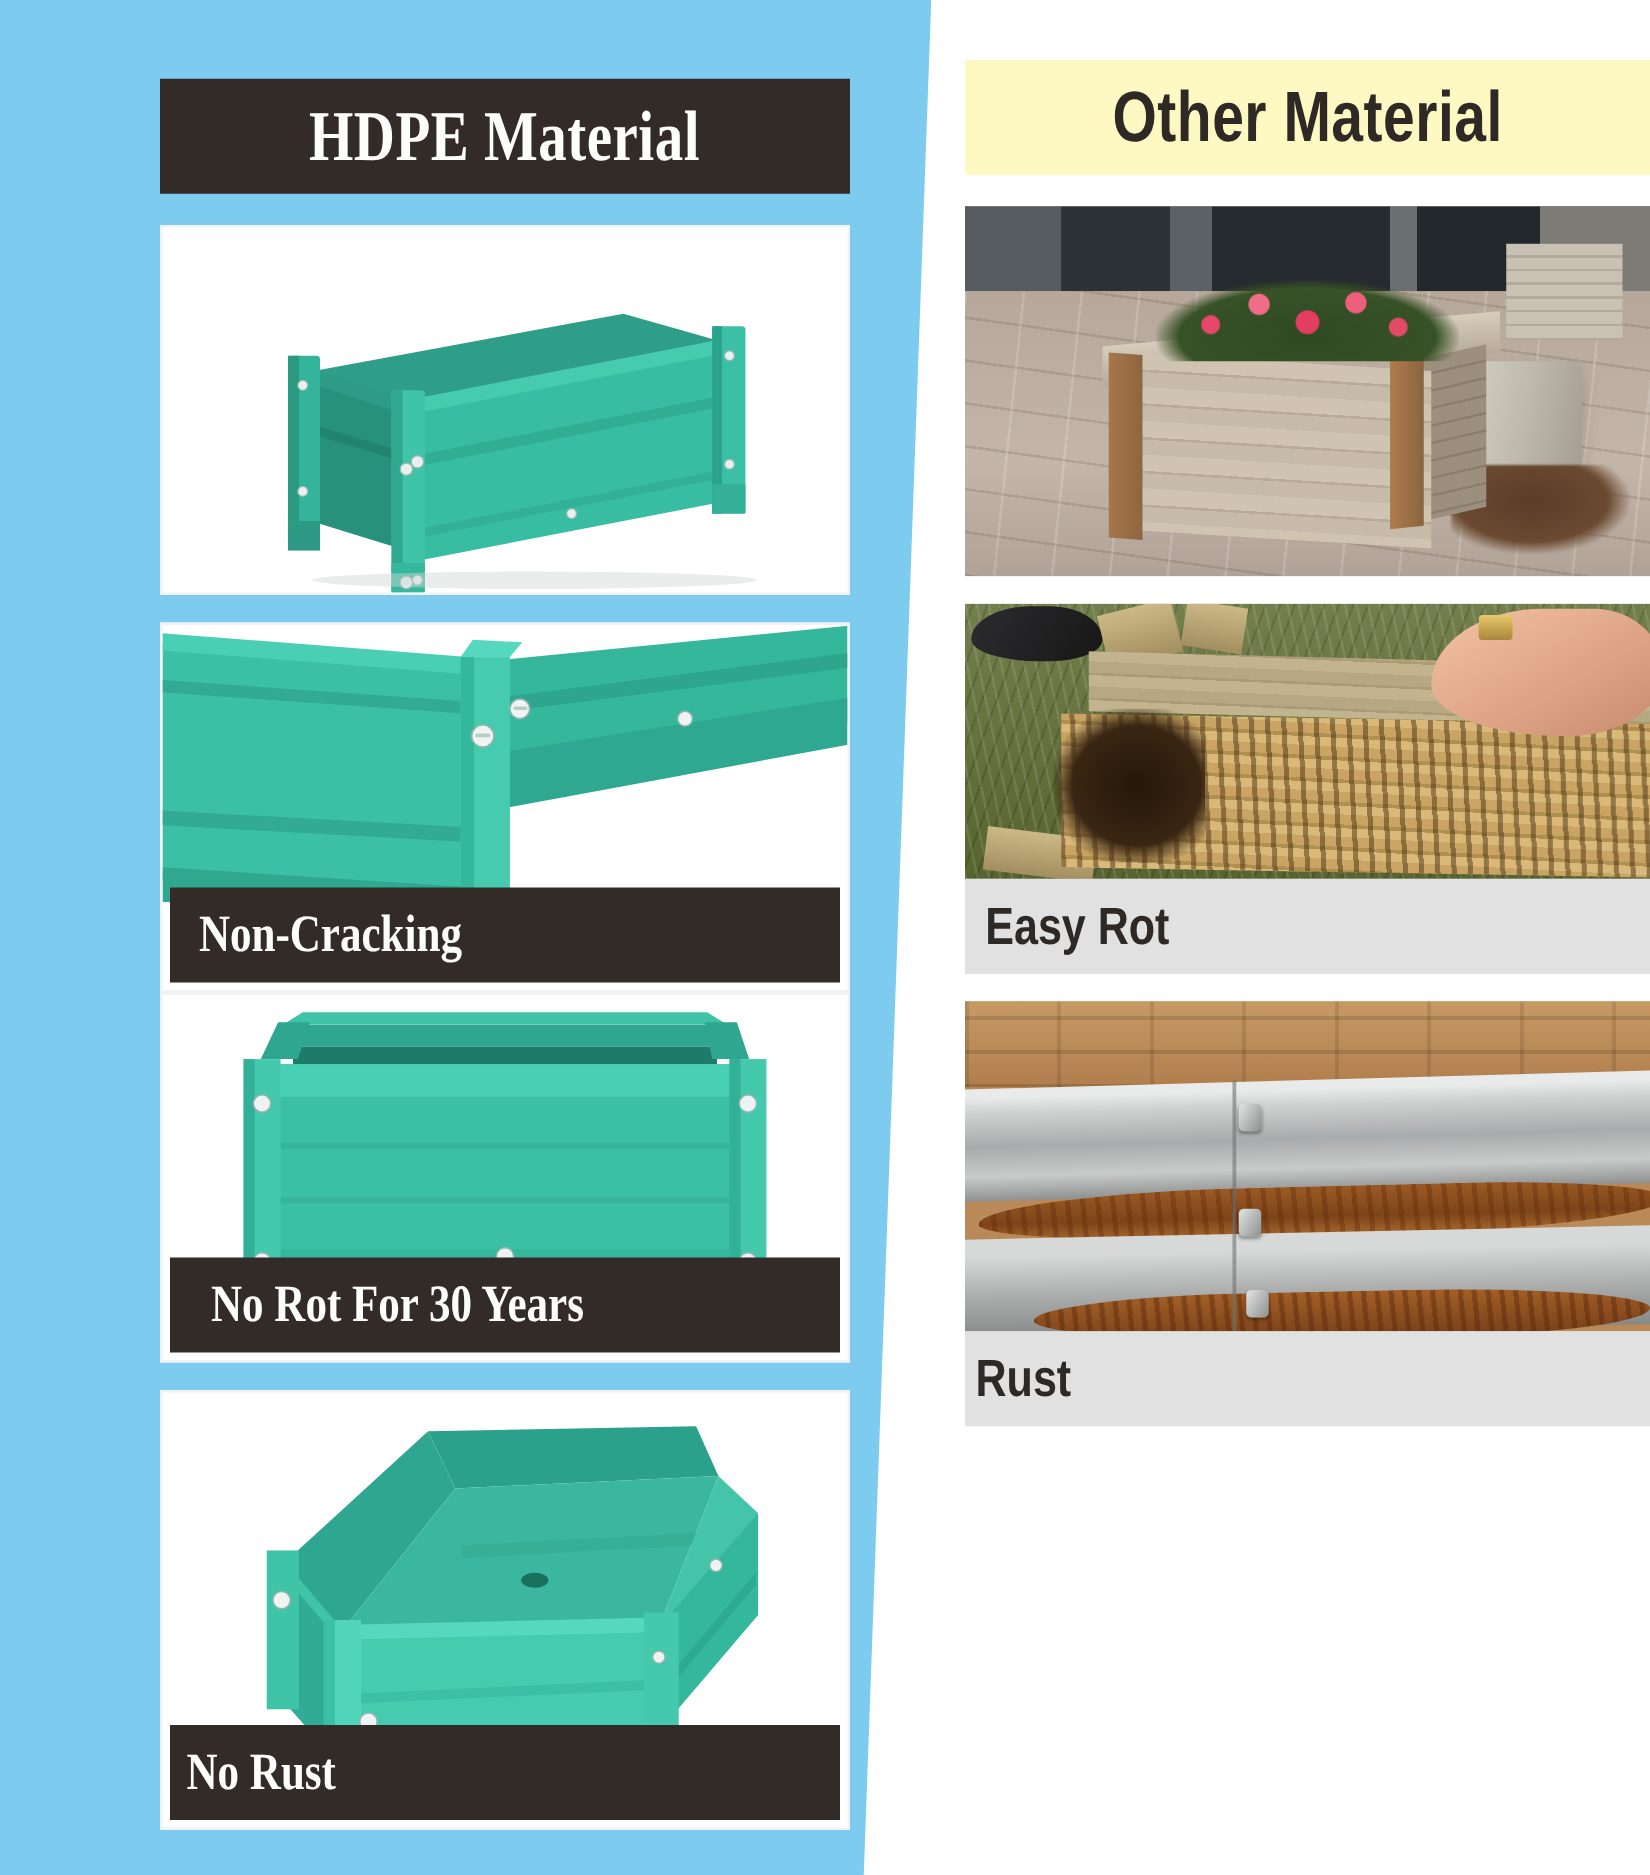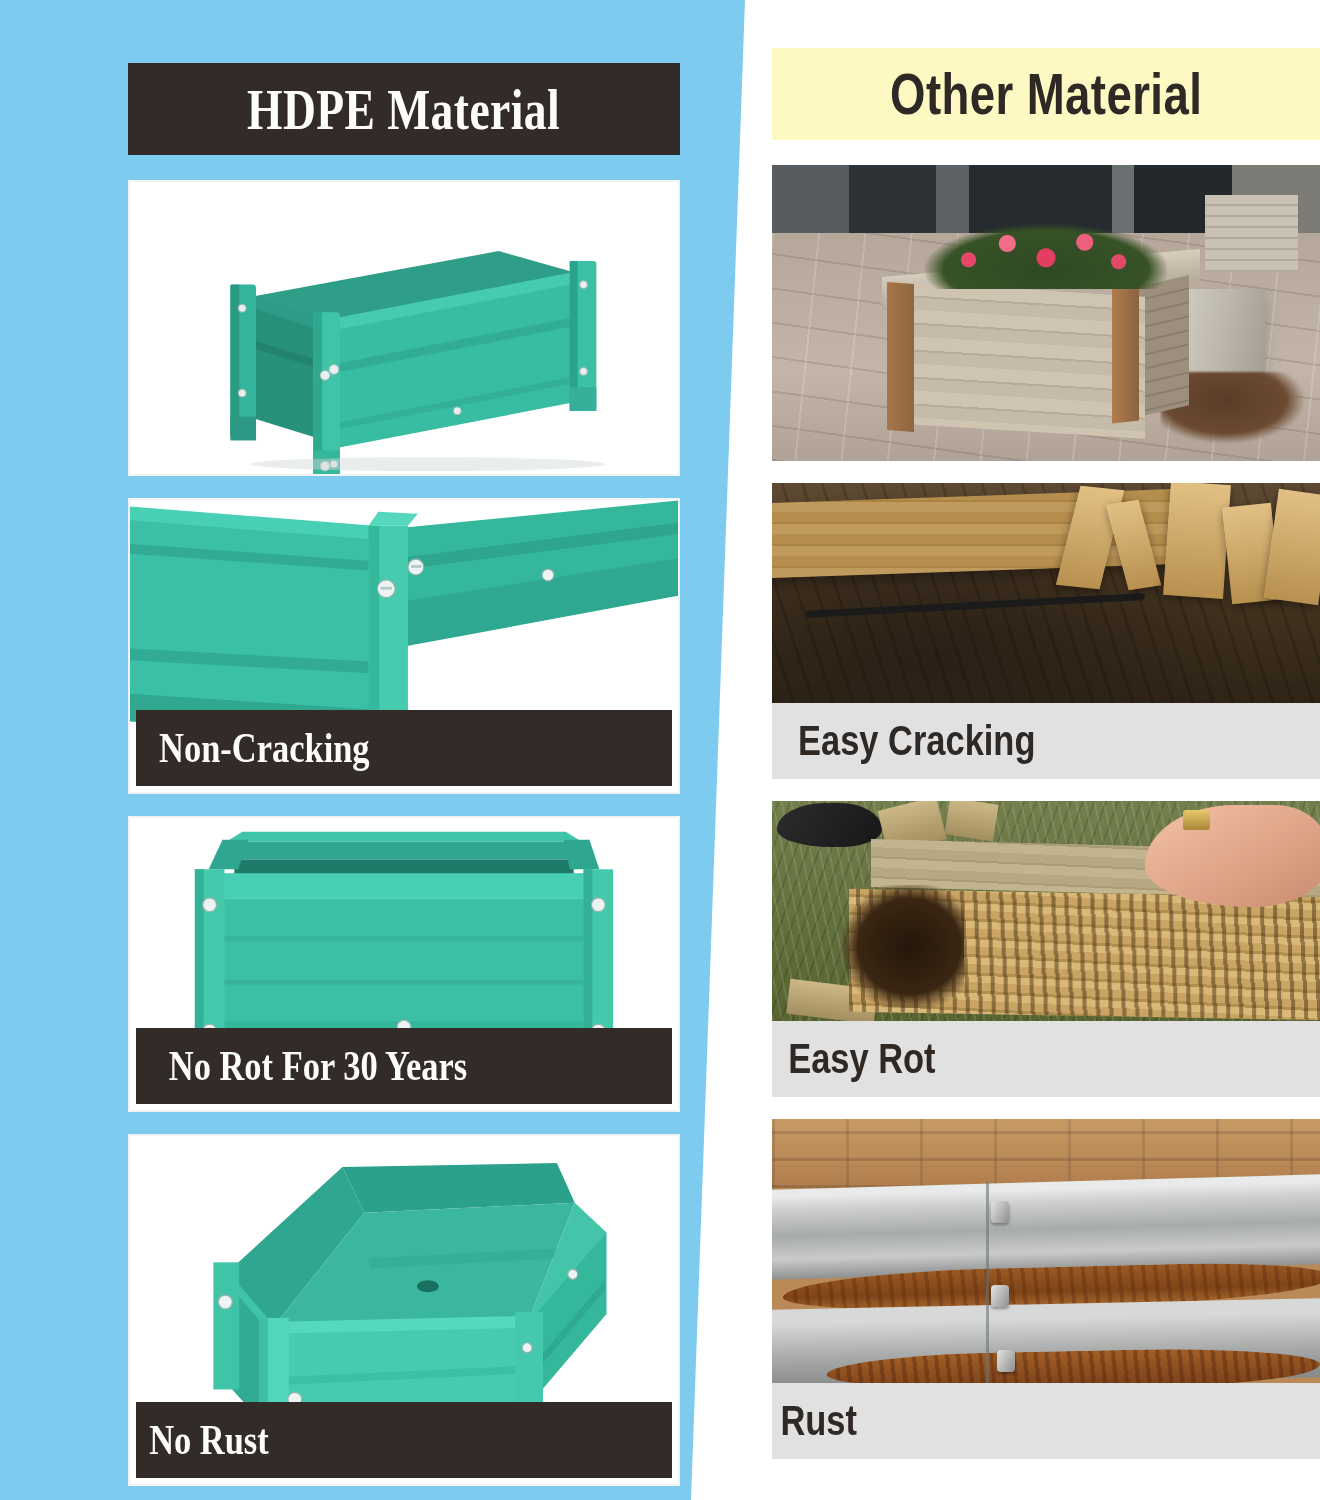--- a/index.html
+++ b/index.html
@@ -38,21 +38,21 @@
     white-space:nowrap; letter-spacing:.5px;
   }
   #header-left  span{ color:#fdfdfb; }
   #header-right span{ color:#2f2926; }
 
   
   .card{ position:relative; overflow:hidden; background:#fff; }
   #col-left  .card{ border:2px solid #f2f2f2; }
   .l1{ margin-top:25px; height:296px; }
   .l2{ margin-top:22px; height:296px; }
-  .l3{ margin-top:22px; height:296px;padding-left:20px; }
+  .l3{ height:296px;padding-left:20px; }
   .l4{ margin-top:22px; height:352px; }
 
   #col-right .card{ background:#e1e1e1; }
   .r1{ margin-top:25px; height:296px; }
   .r2{ margin-top:22px; height:296px; }
   .r3{ margin-top:22px; height:296px; }
   .r4{ margin-top:22px; height:340px; }
 
   .art{ position:absolute; inset:0; }
 
@@ -469,35 +469,20 @@
       <div class="puddle"></div>
       <div class="box-rim"></div>
       <div class="box-side"></div>
       <div class="box-front"></div>
       <div class="postL"></div>
       <div class="postR"></div>
       <div class="flowers"></div>
     </div>
   </div>
 
-  <div class="card r2">
-    <div class="photo sc2">
-      <div class="soil"></div>
-      <div class="beam"></div>
-      <div class="hose"></div>
-      <div class="splinter s1"></div>
-      <div class="splinter s2"></div>
-      <div class="splinter s3"></div>
-      <div class="splinter s4"></div>
-      <div class="splinter s5"></div>
-    </div>
-    <div class="band">
-      <span>Easy Cracking</span>
-    </div>
-  </div>
 
   <div class="card r3">
     <div class="photo sc3">
       <div class="grass"></div>
       <div class="boot"></div>
       <div class="scrap p1"></div>
       <div class="scrap p2"></div>
       <div class="scrap p3"></div>
       <div class="plank-top"></div>
       <div class="plank-rot"></div>

